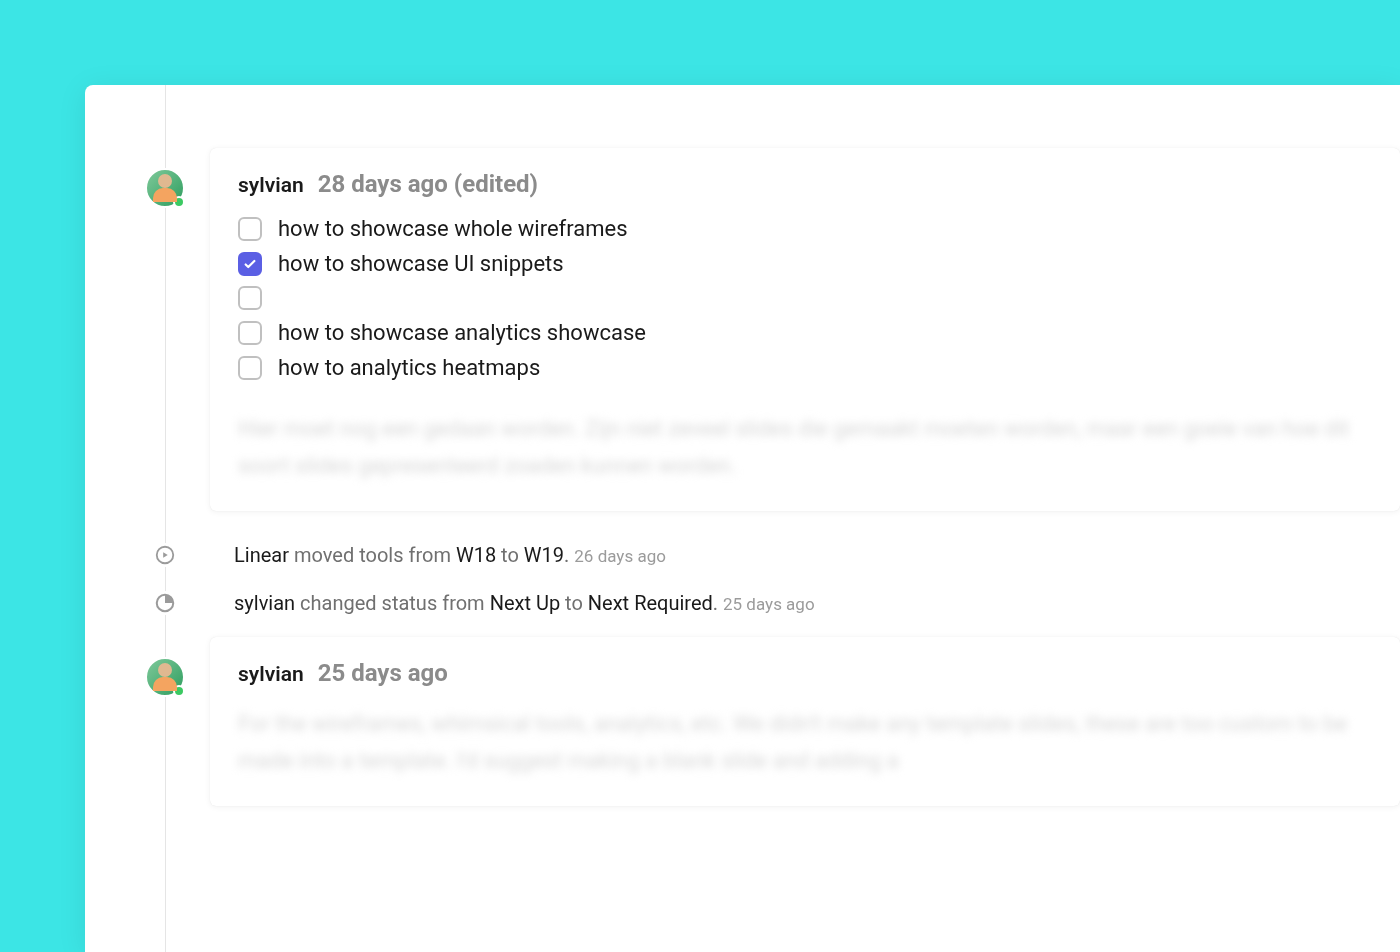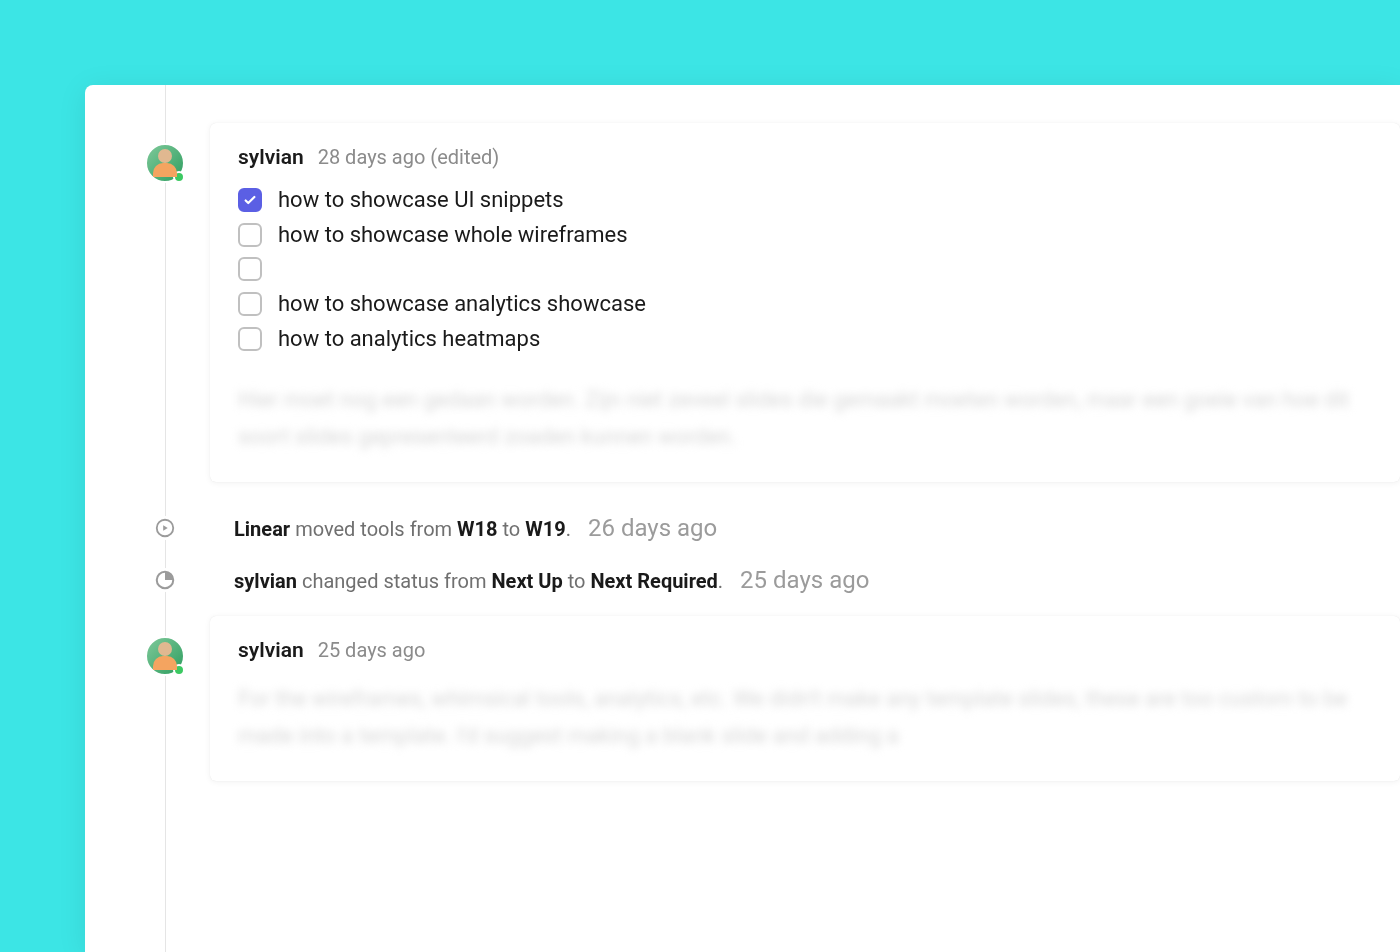--- a/index.html
+++ b/index.html
@@ -28,21 +28,21 @@
     .timeline {
       position: absolute;
       left: 80px;
       top: 0;
       bottom: 0;
       width: 1px;
       background: #e5e5e5;
     }
     .content {
       position: relative;
-      padding-top: 38px;
+      padding-top: 63px;
     }
     .comment-row {
       position: relative;
       margin-bottom: 20px;
     }
     .avatar {
       position: absolute;
       left: 60px;
       top: 20px;
       width: 40px;
@@ -96,23 +96,23 @@
       align-items: baseline;
       gap: 14px;
       margin-bottom: 18px;
     }
     .author {
       font-size: 21px;
       font-weight: 600;
       color: #1a1a1a;
     }
     .timestamp {
-      font-size: 20px;
+      font-size: 24px;
       color: #8b8b8b;
-      font-weight: 400;
+      font-weight: 700;
     }
     .checklist {
       display: flex;
       flex-direction: column;
       gap: 10px;
       margin-bottom: 30px;
     }
     .check-item {
       display: flex;
       align-items: center;
@@ -177,58 +177,58 @@
       width: 22px;
       height: 22px;
     }
     .activity-text {
       font-size: 20px;
       color: #707070;
       margin-left: 33px;
     }
     .activity-text .strong {
       color: #1a1a1a;
-      font-weight: 700;
+      font-weight: 400;
     }
     .activity-time {
-      font-size: 24px;
+      font-size: 17px;
       color: #9b9b9b;
-      margin-left: 12px;
+      margin-left: 0;
     }
   </style>
 </head>
 <body>
 
 <div class="app-window">
   <div class="timeline"></div>
   <div class="content">
 
     <div class="comment-row">
       <div class="avatar">
         <span class="presence-dot"></span>
       </div>
       <div class="comment-card">
         <div class="comment-header">
           <span class="author">sylvian</span>
           <span class="timestamp">28 days ago (edited)</span>
         </div>
         <div class="checklist">
           <div class="check-item">
+            <span class="checkbox">
+              
+            </span>
+            <span class="check-label">how to showcase whole wireframes</span>
+          </div>
+          <div class="check-item">
             <span class="checkbox checked">
               <svg viewBox="0 0 16 16" fill="none">
                   <path d="M3 8.5L6 11.5L13 4.5" stroke="white" stroke-width="2.5" stroke-linecap="round" stroke-linejoin="round"></path>
                 </svg>
             </span>
             <span class="check-label">how to showcase UI snippets</span>
-          </div>
-          <div class="check-item">
-            <span class="checkbox">
-              
-            </span>
-            <span class="check-label">how to showcase whole wireframes</span>
           </div>
           <div class="check-item">
             <span class="checkbox">
               
             </span>
           </div>
           <div class="check-item">
             <span class="checkbox">
               
             </span>

